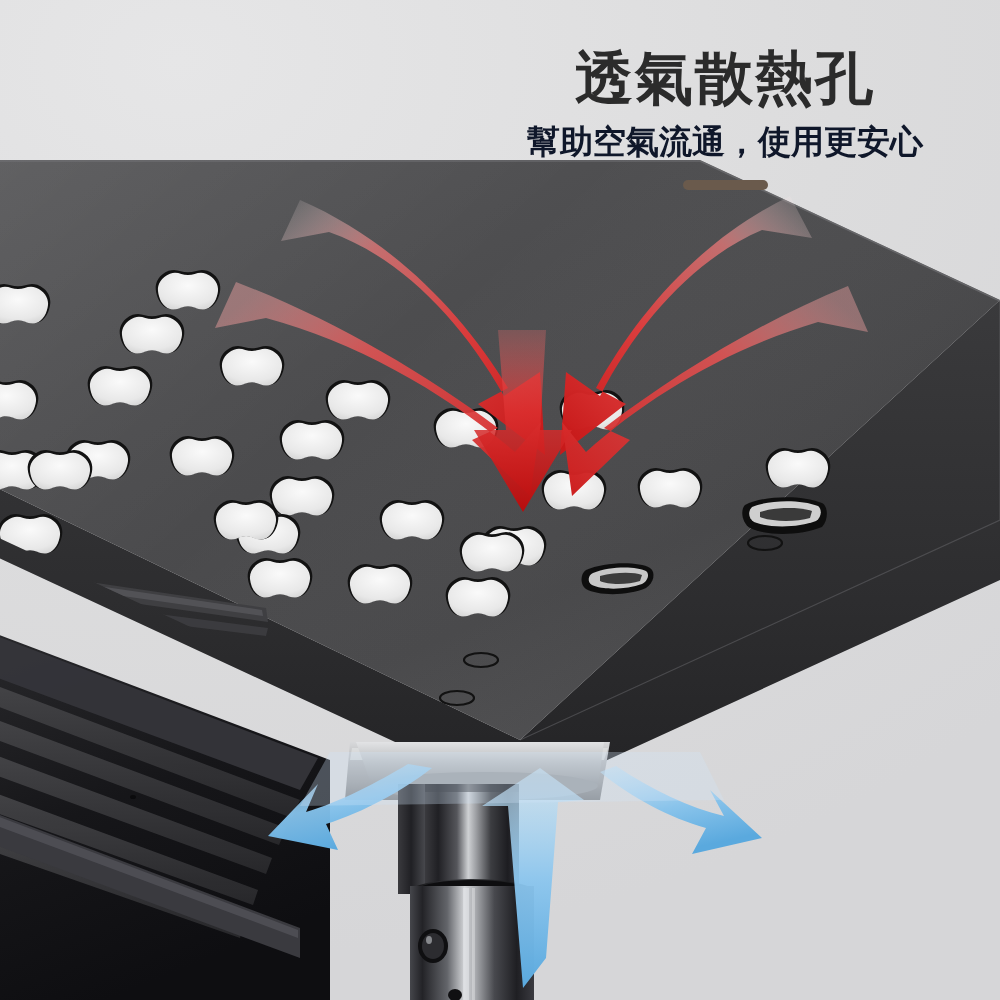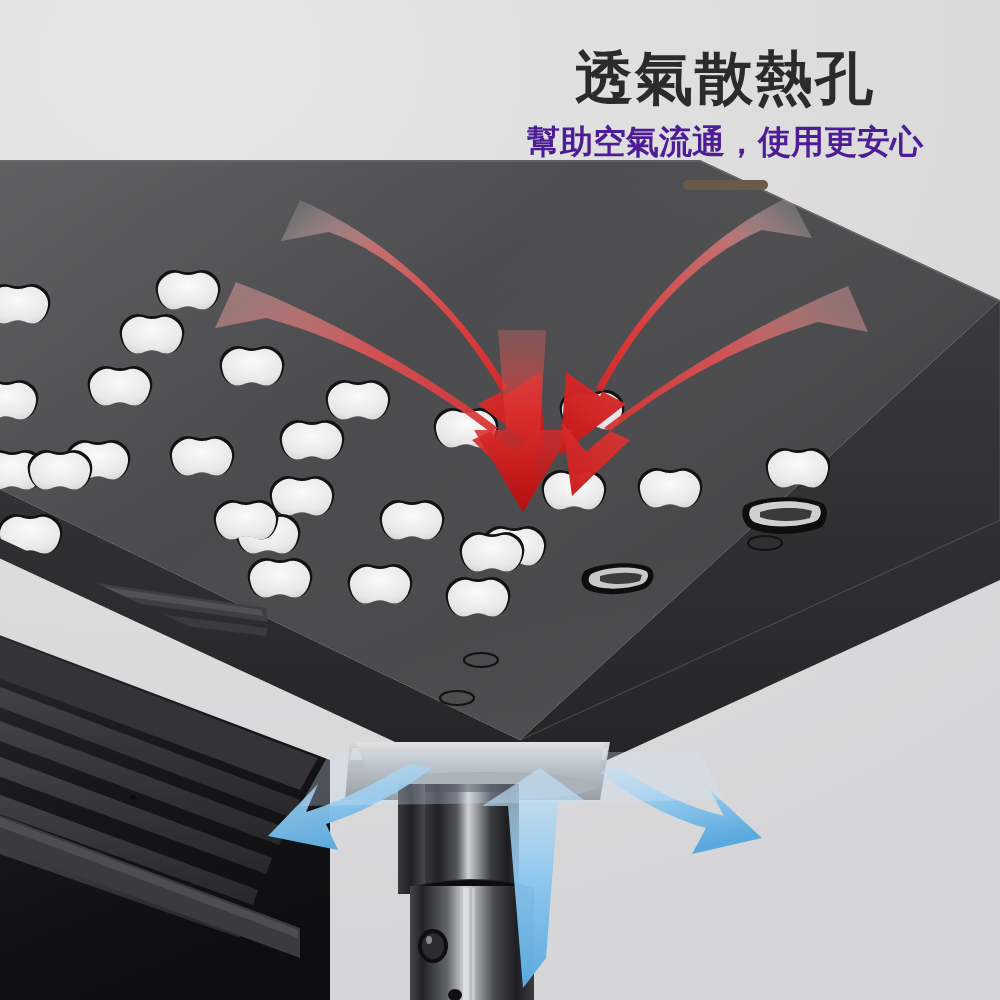--- a/index.html
+++ b/index.html
@@ -20,21 +20,21 @@
   
   #textblock{
     position:absolute;left:465px;top:48px;width:520px;
     text-align:center;z-index:40;
   }
   #headline{
     font-size:58px;line-height:1.05;font-weight:bold;color:#2b2b2b;
     letter-spacing:2px;margin:0;white-space:nowrap;
   }
   #subline{
-    font-size:33px;line-height:1.25;font-weight:bold;color:#4c1d95;
+    font-size:33px;line-height:1.25;font-weight:bold;color:#0f172a;
     letter-spacing:0px;margin:12px 0 0 0;white-space:nowrap;
   }
   #divider{
     width:85px;height:10px;border-radius:6px;background:#6a5a4c;
     margin:18px auto 0 auto;
   }
 </style>
 </head>
 <body>
 

